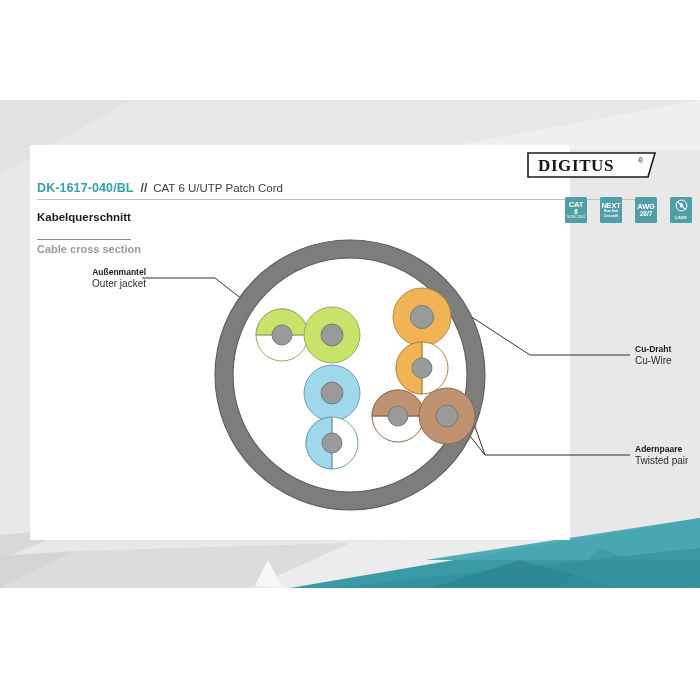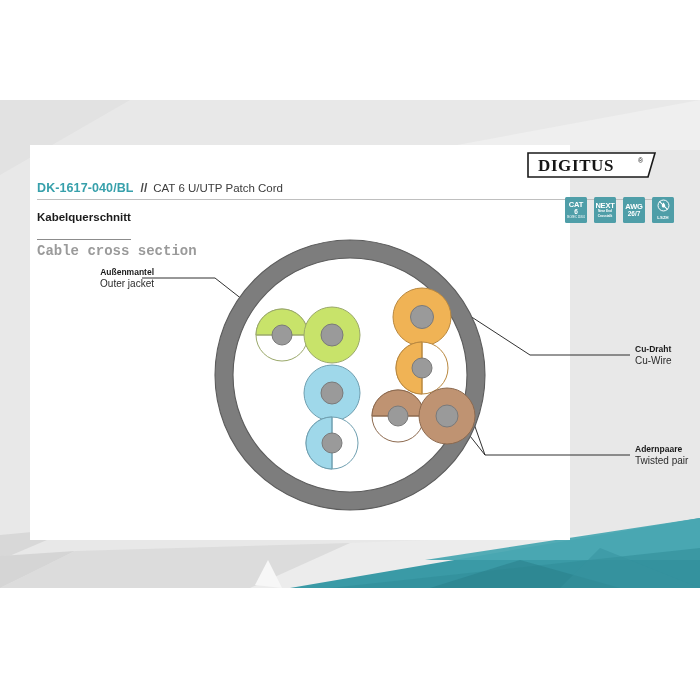--- a/index.html
+++ b/index.html
@@ -99,32 +99,31 @@
     color: #1c1c1c;
     font-weight: bold;
     font-size: 11.5px;
     border-bottom: 1px solid #8c8c8c;
     display: inline-block;
     padding-bottom: 16px;
   }
   .sect-en {
     color: #9a9a9a;
     font-weight: bold;
-    font-size: 14px;
+    font-size: 11px;
     margin-top: 3px;
-    font-family: Liberation Mono, monospace;
   }
 
   
   .badges {
     position: absolute;
     left: 535px;
     top: 52px;
     display: flex;
-    gap: 7px;
+    gap: 13px;
     justify-content: space-between;
   }
   .badge {
     width: 22px;
     height: 26px;
     background: #4f9ea8;
     border-radius: 1.5px;
     color: #ffffff;
     display: flex;
     flex-direction: column;
@@ -339,21 +338,21 @@
           </g>
           <g>
             <circle cx="417" cy="271" r="28" fill="#bf9372" stroke="#8d6a4f" stroke-width="1"></circle>
             <circle cx="417" cy="271" r="11" fill="#9a9a9a" stroke="#7a7a7a" stroke-width="1"></circle>
           </g>
         </g>
 
       </svg>
     </div>
 
-    <div class="lbl lbl-left" style="left:20px; top:122px; width:104px;">
+    <div class="lbl lbl-left" style="left:12px; top:122px; width:104px;">
       <div class="lbl-de">Außenmantel</div>
       <div class="lbl-en">Outer jacket</div>
     </div>
 
     <div class="lbl lbl-right" style="left:605px; top:199px;">
       <div class="lbl-de">Cu-Draht</div>
       <div class="lbl-en">Cu-Wire</div>
     </div>
 
     <div class="lbl lbl-right" style="left:605px; top:299px;">

